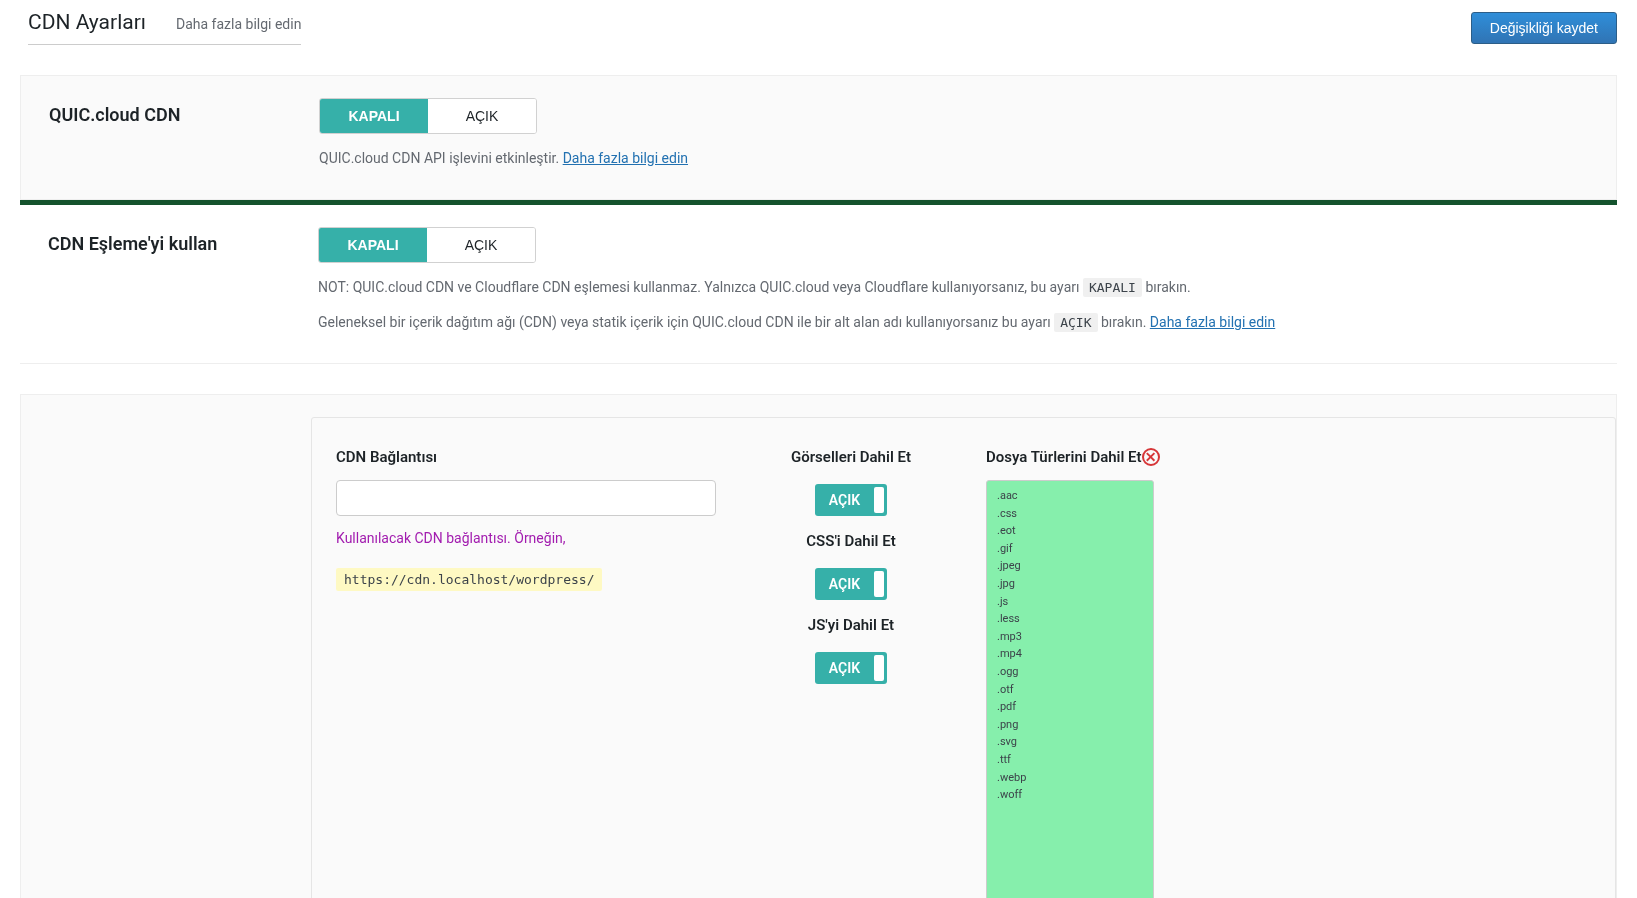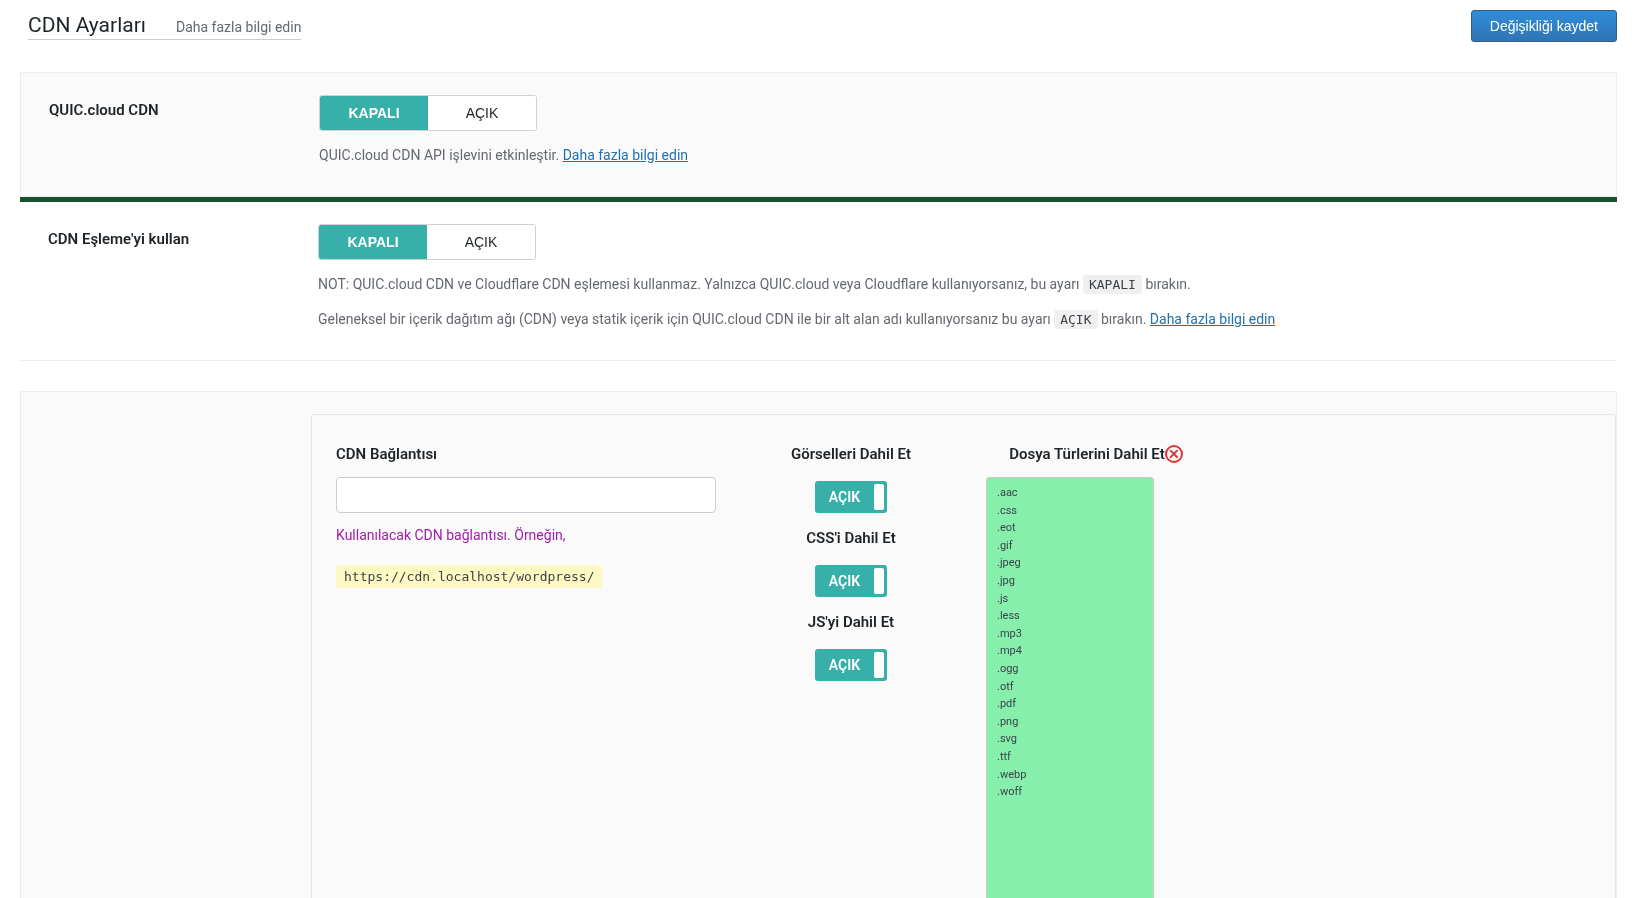--- a/index.html
+++ b/index.html
@@ -22,21 +22,21 @@
       display: flex;
       align-items: center;
       justify-content: space-between;
       padding: 10px 20px 0 28px;
     }
     .header-left {
       display: flex;
       align-items: baseline;
       gap: 30px;
       border-bottom: 1px solid #ccc;
-      padding-bottom: 2px;
+      padding-bottom: 10px;
     }
     .page-title {
       font-size: 21px;
       font-weight: 400;
       color: #1d2327;
     }
     .learn-more-top {
       font-size: 14px;
       color: #646970;
       text-decoration: none;
@@ -65,21 +65,21 @@
       margin-top: 0;
     }
     .setting-row {
       display: flex;
       align-items: flex-start;
       padding: 0 28px;
     }
     .setting-label {
       width: 270px;
       flex-shrink: 0;
-      font-size: 15px;
+      font-size: 18px;
       font-weight: 600;
       color: #1d2327;
       padding-top: 6px;
     }
     .setting-control {
       flex: 1;
     }
     .toggle-group {
       display: inline-flex;
       border: 1px solid #d1d1d1;
@@ -205,21 +205,21 @@
       border-radius: 2px;
     }
     .col-filetypes {
       flex-shrink: 0;
       position: relative;
       width: 220px;
     }
     .filetypes-header {
       display: flex;
       align-items: center;
-      justify-content: center;
+      justify-content: flex-start;
       margin-bottom: 14px;
     }
     .remove-icon {
       color: #d63638;
       font-size: 18px;
       cursor: pointer;
       font-weight: bold;
       width: 18px;
       height: 18px;
       border: 2px solid #d63638;

